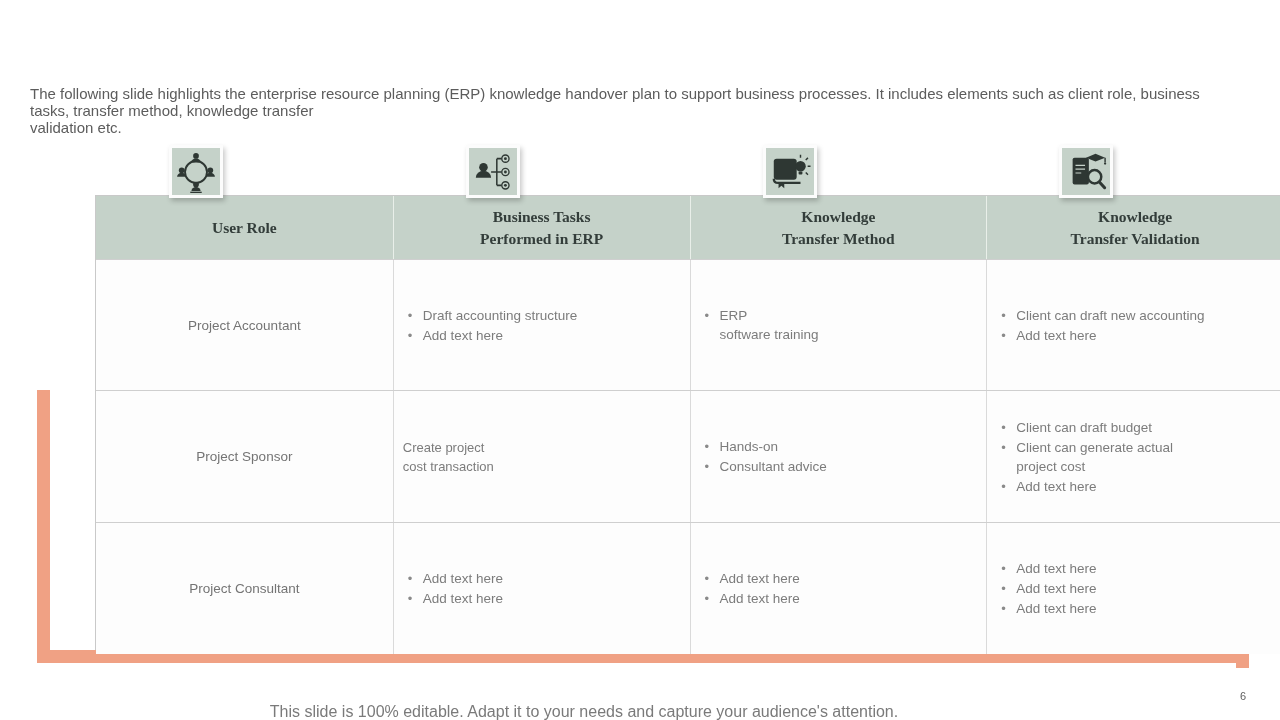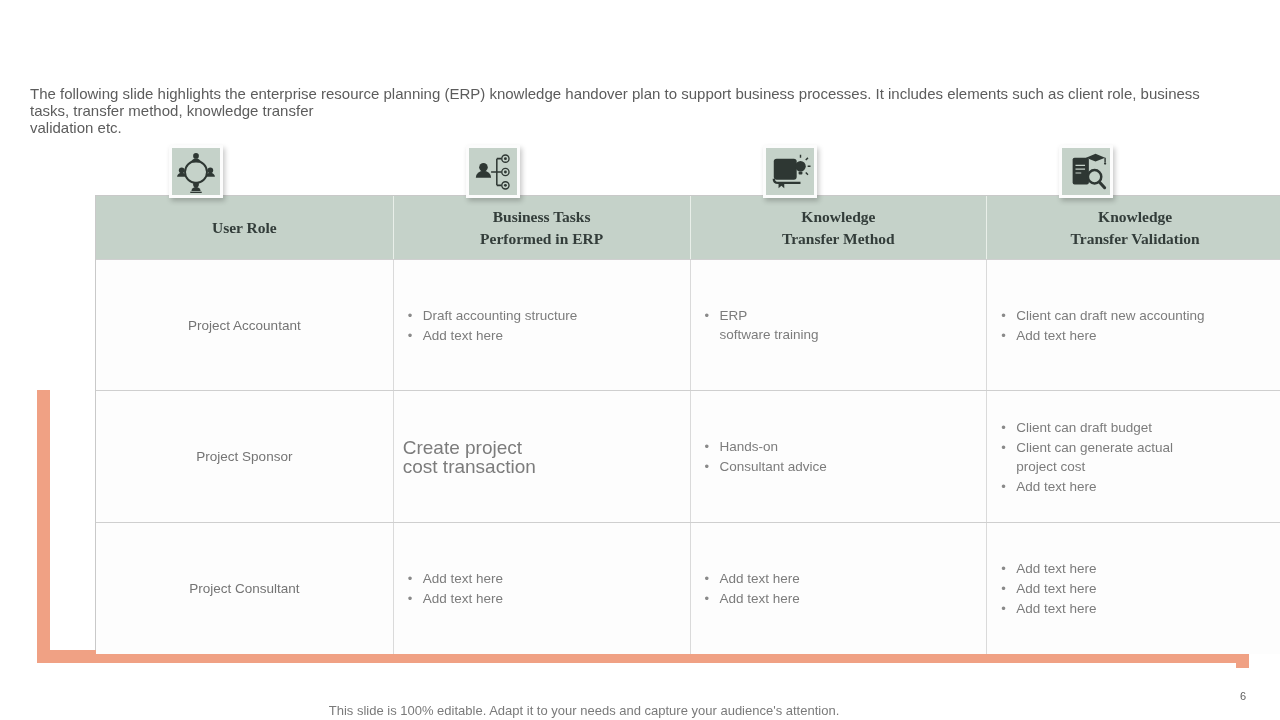--- a/index.html
+++ b/index.html
@@ -48,36 +48,36 @@
   .td.role { justify-content:center; text-align:center; color:#747474; font-size:13.5px; }
   .td.content { padding:8px 12px 8px 12px; }
   ul.bullets { list-style:none; margin:0; padding:0; }
   ul.bullets li {
     position:relative; padding-left:17px; margin:1px 0;
     font-size:13.5px; line-height:19px; color:#7c7c7c; white-space:pre-line;
   }
   ul.bullets li::before {
     content:"\2022"; position:absolute; left:2px; top:0; color:#8a8a8a; font-size:13px;
   }
-  .plain-text { font-size:19px; line-height:19px; color:#7c7c7c; white-space:pre-line; padding-left:0px; }
+  .plain-text { font-size:13px; line-height:19px; color:#7c7c7c; white-space:pre-line; padding-left:0px; }
   .td.content.noindent { padding-left:9px; }
 
   
   .icon-box {
     position:absolute; top:145px; width:48px; height:47px;
     background:#c5d2c9; border:3px solid #fcfcfc; box-sizing:content-box;
     box-shadow:2px 3px 5px rgba(0,0,0,0.22);
     display:flex; align-items:center; justify-content:center; z-index:2;
   }
   .icon-box svg { display:block; }
   .ib1 { left:169px; } .ib2 { left:466px; } .ib3 { left:763px; } .ib4 { left:1059px; }
 
   .footer-note {
     position:absolute; left:0; top:703px; width:1168px; text-align:center;
-    font-size:13px; color:#7a7a7a;
+    font-size:16px; color:#7a7a7a;
   }
   .page-number {
     position:absolute; right:34px; top:690px; font-size:11px; color:#5f5f5f;
   }
 </style>
 </head>
 <body>
 
 <div class="slide">
 

